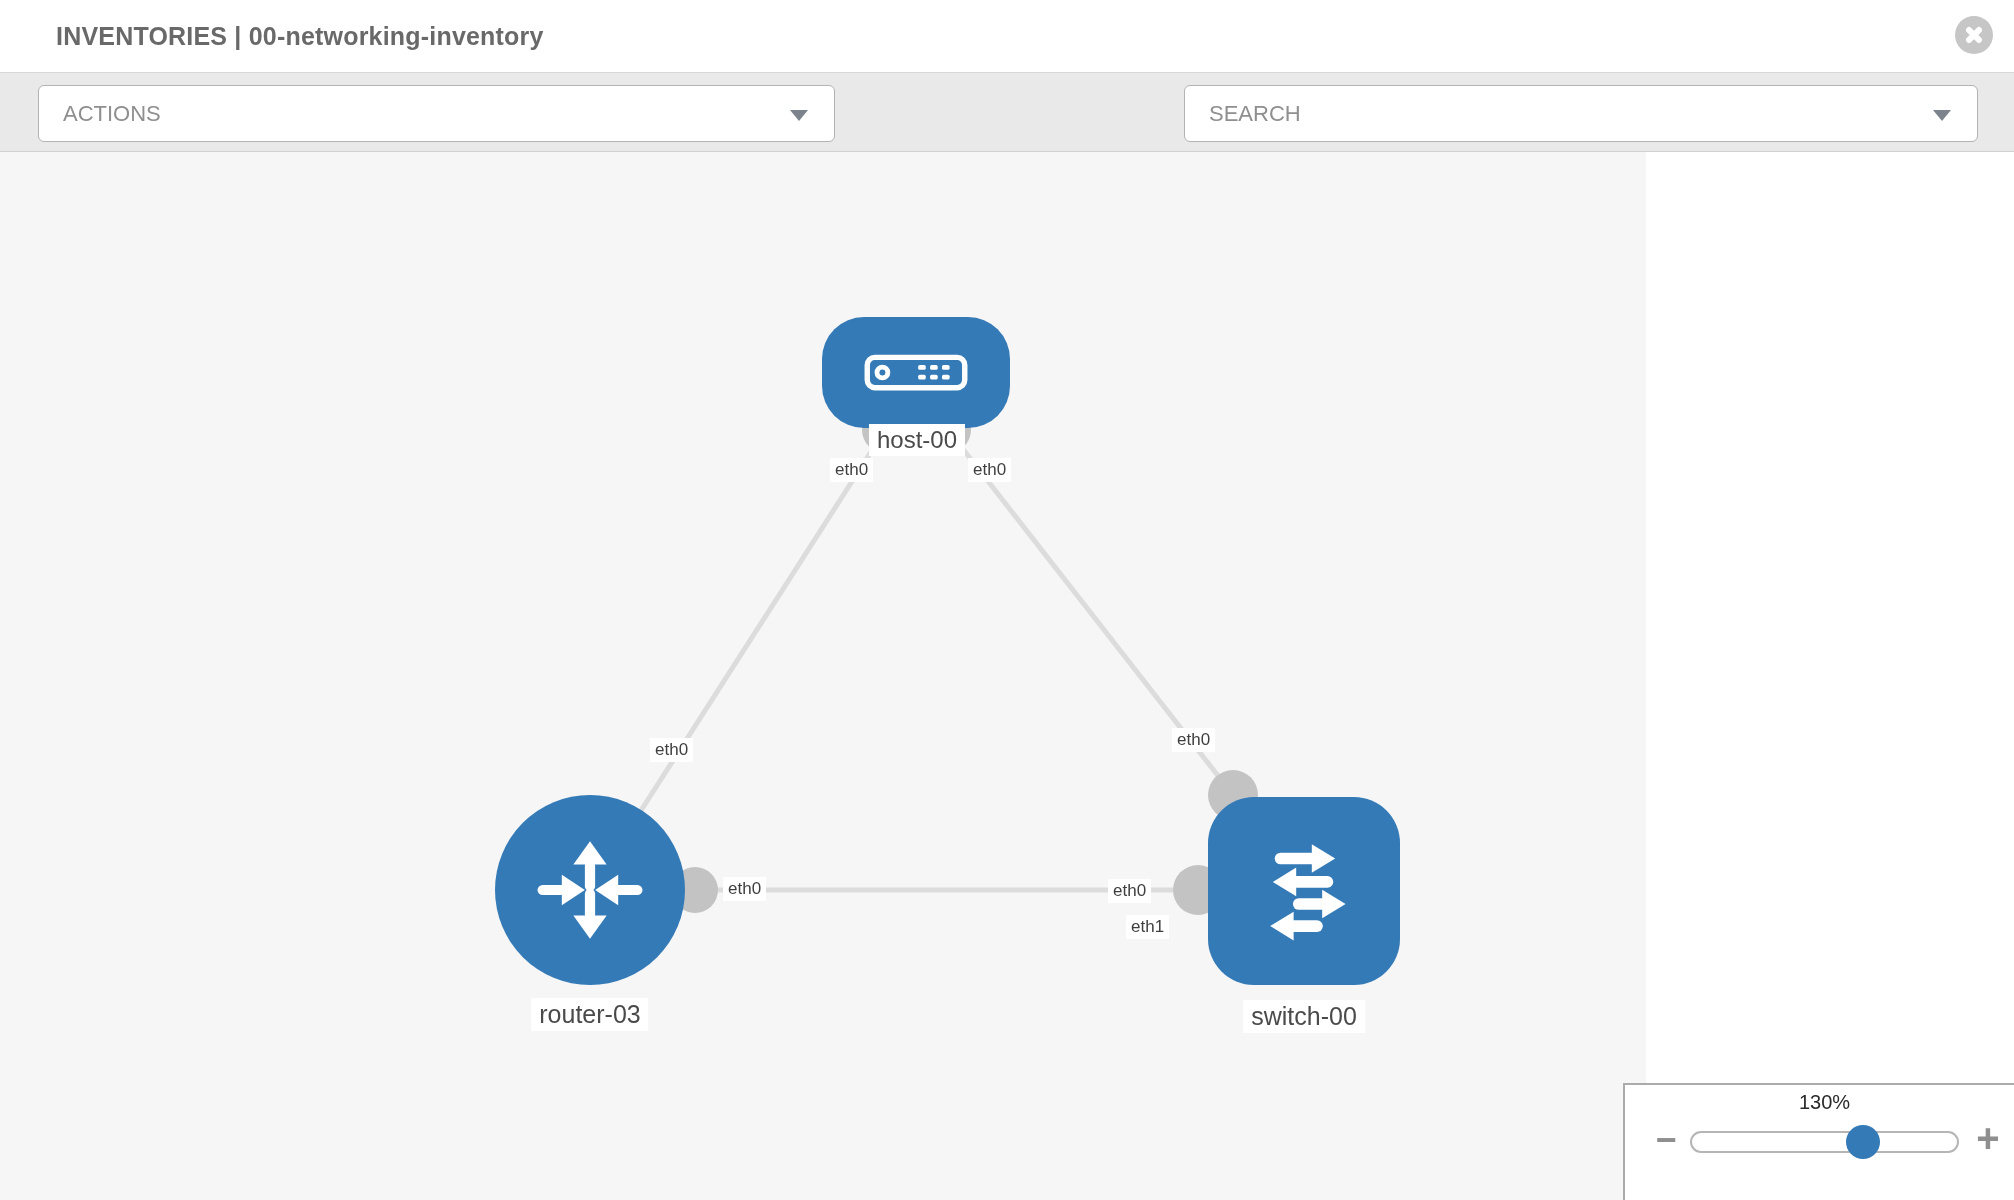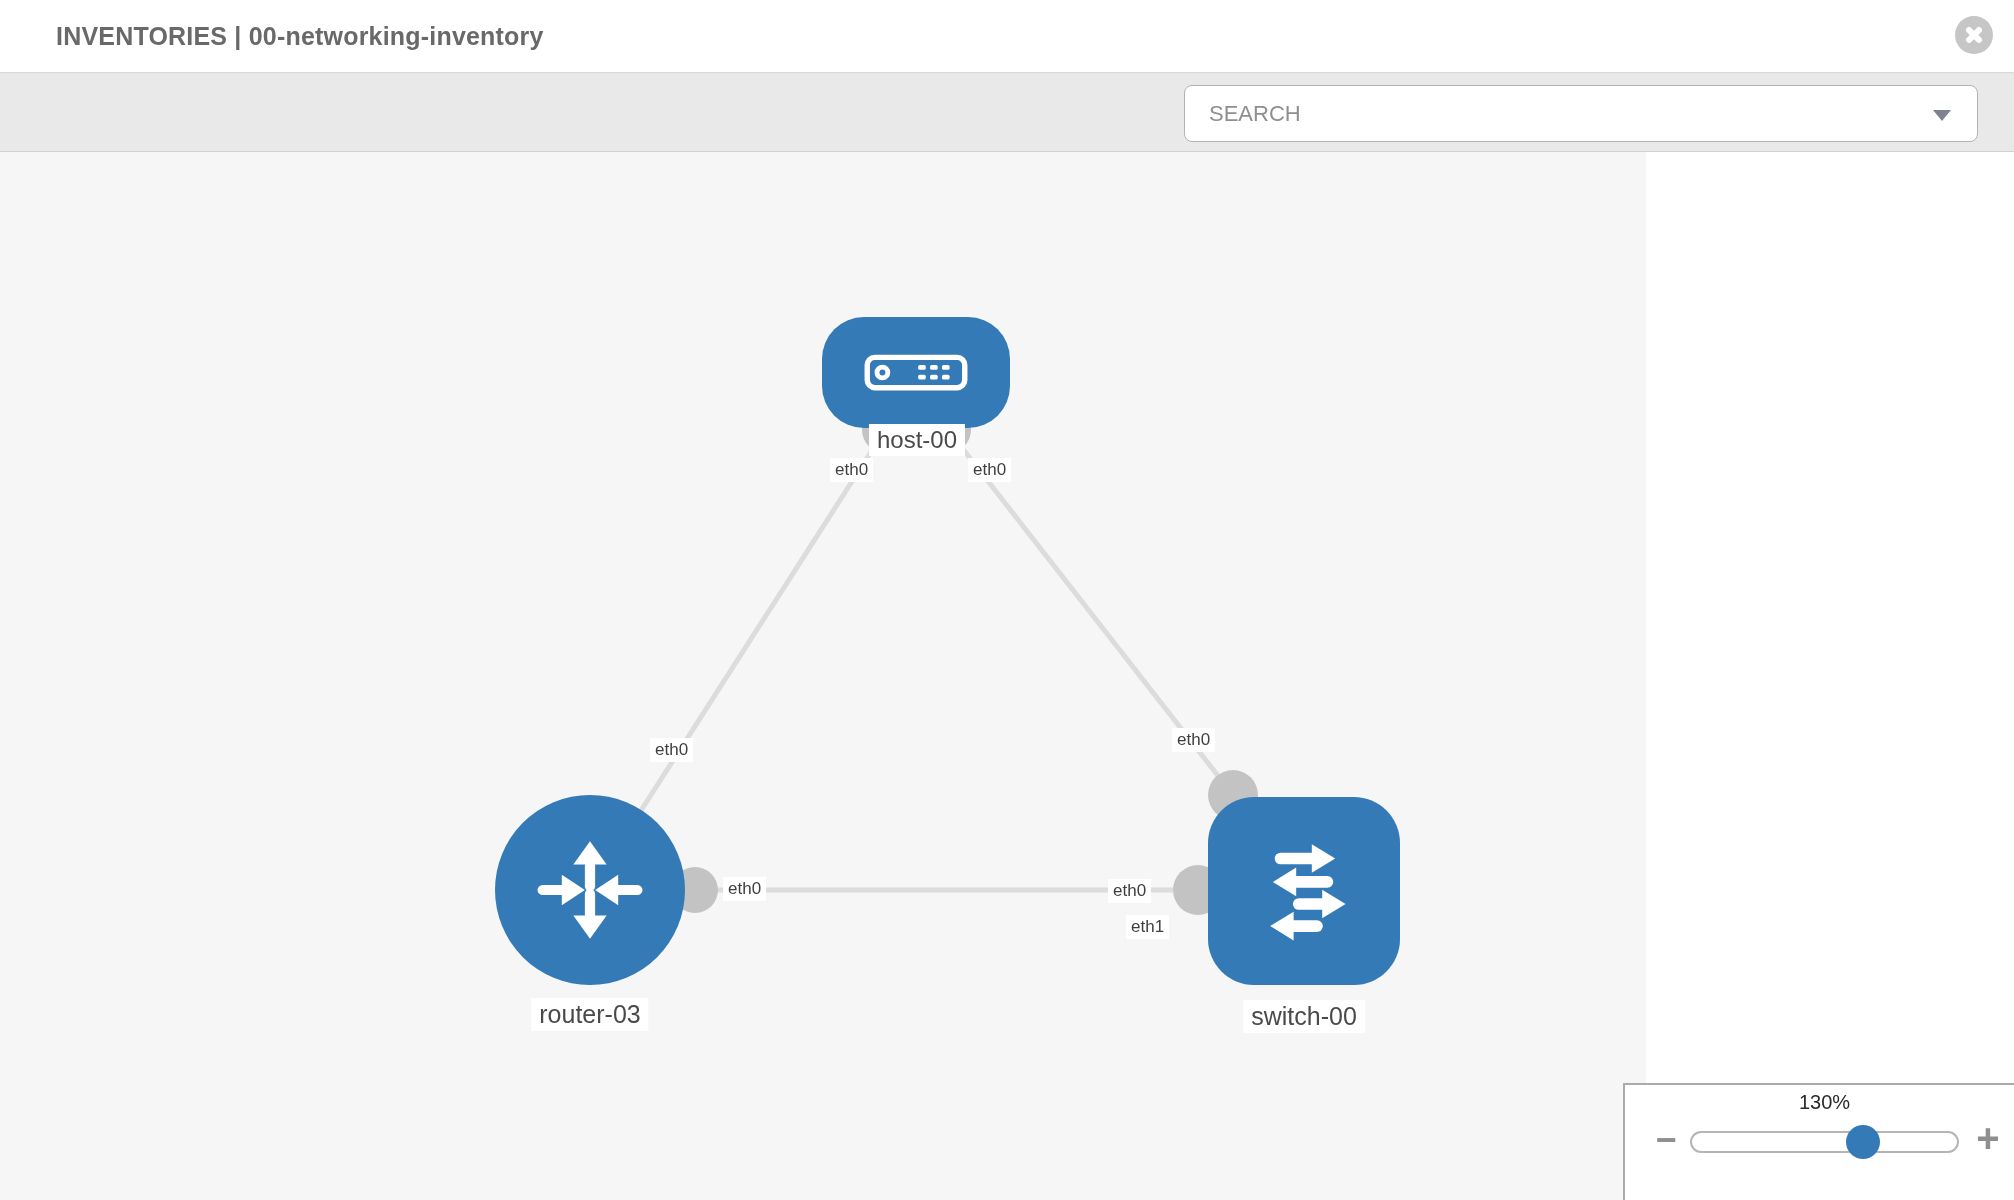--- a/index.html
+++ b/index.html
@@ -13,21 +13,21 @@
   .close-btn .bar { position:absolute; left:9px; top:16px; width:20px; height:6px; background:#fff; border-radius:3px; }
   .close-btn .bar.a { transform:rotate(45deg); }
   .close-btn .bar.b { transform:rotate(-45deg); }
 
   .toolbar { position:absolute; left:0; top:72px; width:2014px; height:80px; background:#e9e9e9;
              border-top:1px solid #d8d8d8; border-bottom:1px solid #d0d0d0; }
   .select-box { position:absolute; top:12px; height:57px; background:#fff; border:1px solid #b3b3b3;
                 border-radius:6px; display:flex; align-items:center; padding:0 24px;
                 color:#8f8f8f; font-size:22px; cursor:pointer; }
   .select-actions { left:38px;  width:797px; }
-  .select-search  { left:1184px; width:794px;border-radius:8px; }
+  .select-search  { left:1184px; width:794px; }
   .caret { position:absolute; right:26px; top:24px; width:0; height:0;
            border-left:9px solid transparent; border-right:9px solid transparent;
            border-top:11px solid #7d838d; }
   .tool-btn { position:absolute; top:90px; width:44px; height:44px; display:flex;
               align-items:center; justify-content:center; cursor:pointer; }
   .btn-wrench { left:1044px; }
   .btn-key    { left:1110px; }
 
   .canvas { position:absolute; left:0; top:152px; width:1646px; height:1048px; background:#f6f6f6; }
   .links-svg { position:absolute; left:0; top:0; }
@@ -72,20 +72,24 @@
 <div class="header">
   <div class="page-title">INVENTORIES | 00-networking-inventory</div>
   <div class="close-btn">
     <span>
       <span class="bar a"></span><span class="bar b"></span>
     </span>
   </div>
 </div>
 
 <div class="toolbar">
+  <div class="select-box select-actions">
+    <span>ACTIONS</span>
+    <span class="caret"></span>
+  </div>
 
   <div class="tool-btn btn-wrench">
     <svg width="34" height="34" viewBox="0 0 32 32">
       <g transform="rotate(-45 16 16)" fill="#8a8e96">
         <rect x="1.5" y="13.6" width="16" height="4.8" rx="2.4"></rect>
         <path d="M21 8.9 a7.1 7.1 0 1 0 0 14.2 c 1 0 2 -.2 2.9 -.6 L21.6 19.1 a3.4 3.4 0 0 1 0 -6.2 L23.9 9.5 c -.9 -.4 -1.9 -.6 -2.9 -.6 z"></path>
       </g>
     </svg>
   </div>
 

